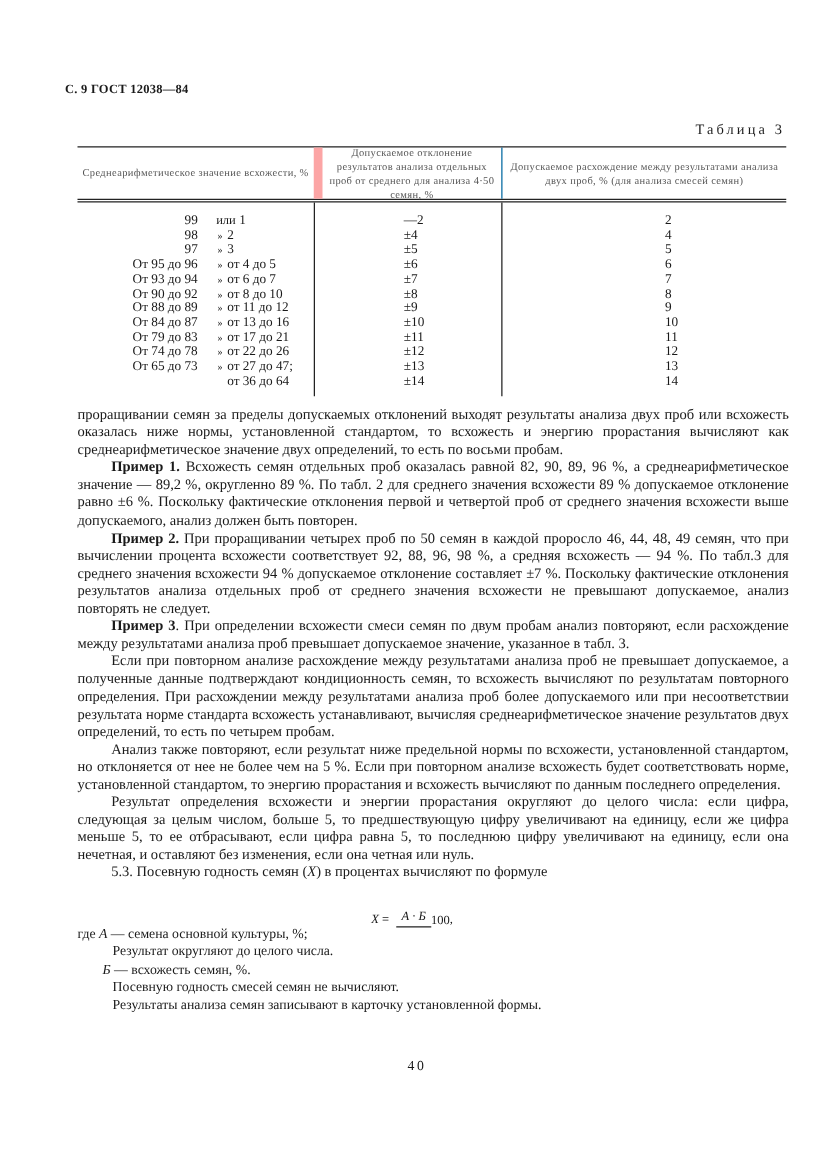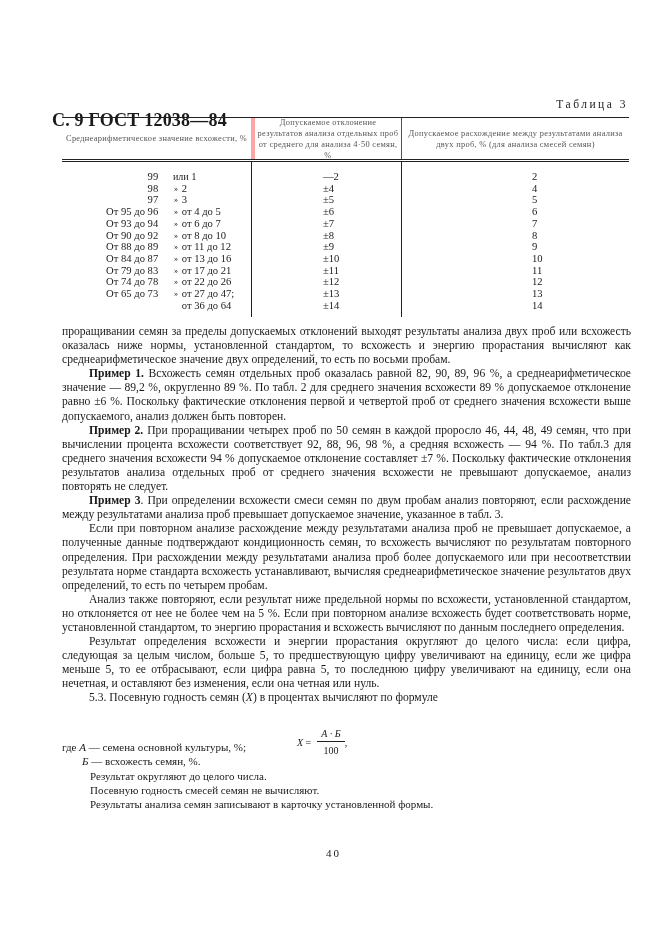--- a/index.html
+++ b/index.html
@@ -1,39 +1,39 @@
 <!DOCTYPE html>
 <html><head>
 <meta charset="utf-8">
 <style>
   html, body { margin: 0; padding: 0; background: #fff; }
   body { width: 661px; height: 936px; position: relative; font-family: "Liberation Serif", "DejaVu Serif", serif; color: #1a1a1a; overflow: hidden; }
-  .page-header { position: absolute; left: 52px; top: 66px; font-weight: bold; font-size: 18px; letter-spacing: 0.2px; margin-top: 44px; }
+  .page-header { position: absolute; left: 52px; top: 66px; font-weight: bold; font-size: 10px; letter-spacing: 0.2px; }
   .table-caption { position: absolute; right: 33px; top: 98px; font-size: 11.5px; letter-spacing: 2.5px; }
   .tbl { position: absolute; left: 62px; top: 117px; width: 567px; }
   .thead { display: flex; border-top: 1px solid #222; height: 41px; border-bottom: 3px double #222; }
   .th { font-size: 8.4px; color: #555; text-align: center; display: flex; align-items: center; justify-content: center; line-height: 11px; letter-spacing: 0.3px; padding: 0 2px; box-sizing: border-box; }
   .c1 { width: 189px; }
-  .c2 { width: 150px; border-left: 4px solid #fca5a5; }
+  .c2 { width: 150px; border-left: 7px solid #fca5a5; }
   .c3 { width: 228px; border-left: 1px solid #0369a1; }
   .tbody { display: flex; height: 155px; }
   .tbody .col { box-sizing: border-box; padding-top: 9px; font-size: 10.6px; line-height: 11.7px; }
   .tbody .c2, .tbody .c3 { border-left: 1px solid #222; }
   .row1 { display: flex; white-space: nowrap; }
   .r-a { width: 100px; text-align: right; }
   .r-b { width: 12px; text-align: center; font-size: 8px; padding-left: 12px; }
   .r-c { width: 72px; text-align: left; }
   .v2 { padding-left: 71px; }
   .v3 { padding-left: 130px; }
   .body-text { position: absolute; left: 62px; top: 325px; width: 569px; font-size: 11.6px; line-height: 14.1px; text-align: justify; }
   .body-text p { margin: 0; }
   .ind { text-indent: 27px; }
   .bold { font-weight: bold; }
   .formula { position: absolute; left: 297px; top: 728px; font-size: 10px; display: flex; align-items: center; }
-  .frac { display: inline-flex; flex-direction: column; align-items: center; margin-left: 6px; }
+  .frac { display: inline-flex; flex-direction: row; align-items: center; margin-left: 6px; }
   .frac .num { border-bottom: 1px solid #222; padding: 0 4px 2px; font-style: italic; }
   .frac .den { padding-top: 3px; }
   .defs { position: absolute; left: 62px; top: 740px; font-size: 11px; line-height: 14.3px; }
   .defs p { margin: 0; }
   .pagenum { position: absolute; left: 326px; top: 847px; font-size: 11px; letter-spacing: 2px; }
   i { font-style: italic; }
 </style>
 </head>
 <body>
 
@@ -155,19 +155,19 @@
   <i>X</i>&nbsp;<span>=</span>
   <span class="frac">
     <span class="num">А · Б</span>
     <span class="den">100</span>
   </span>
   <span>,</span>
 </div>
 
 <div class="defs">
   <p><span>где </span><i>А</i><span> — семена основной культуры, %;</span></p>
+  <p style="padding-left:28px">Результат округляют до целого числа.</p>
   <p style="padding-left:20px"><i>Б</i><span> — всхожесть семян, %.</span></p>
-  <p style="padding-left:28px">Результат округляют до целого числа.</p>
   <p style="padding-left:28px">Посевную годность смесей семян не вычисляют.</p>
   <p style="padding-left:28px">Результаты анализа семян записывают в карточку установленной формы.</p>
 </div>
 
 <div class="pagenum">40</div>
 
 </body></html>

